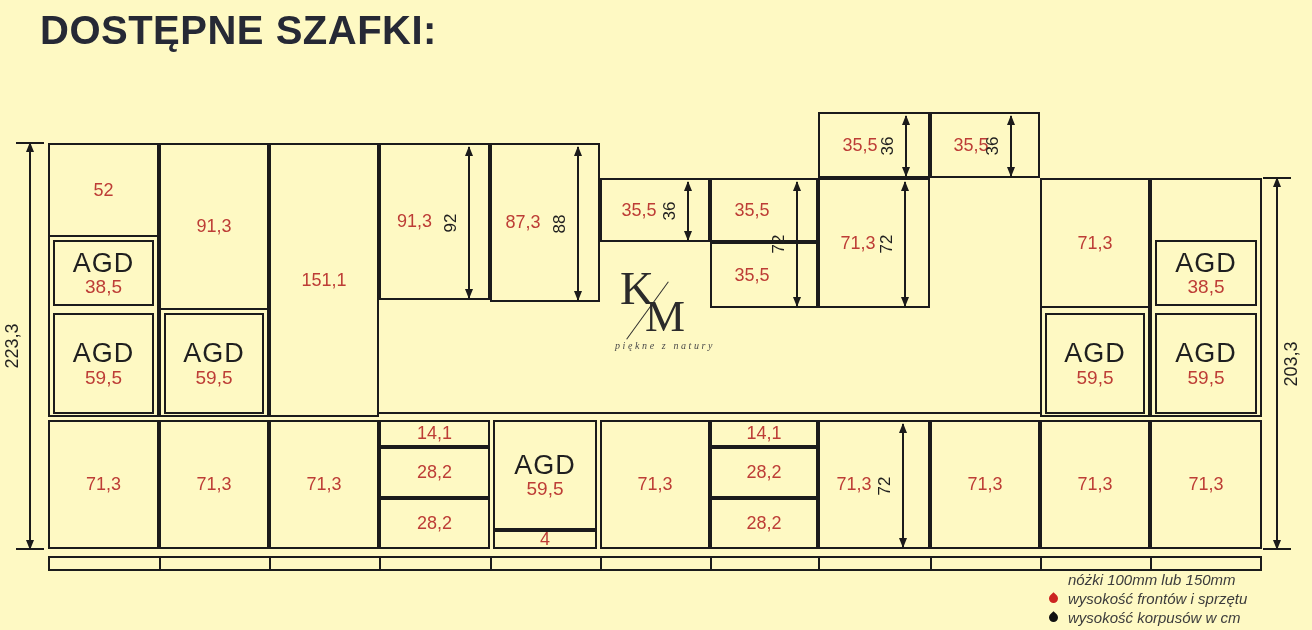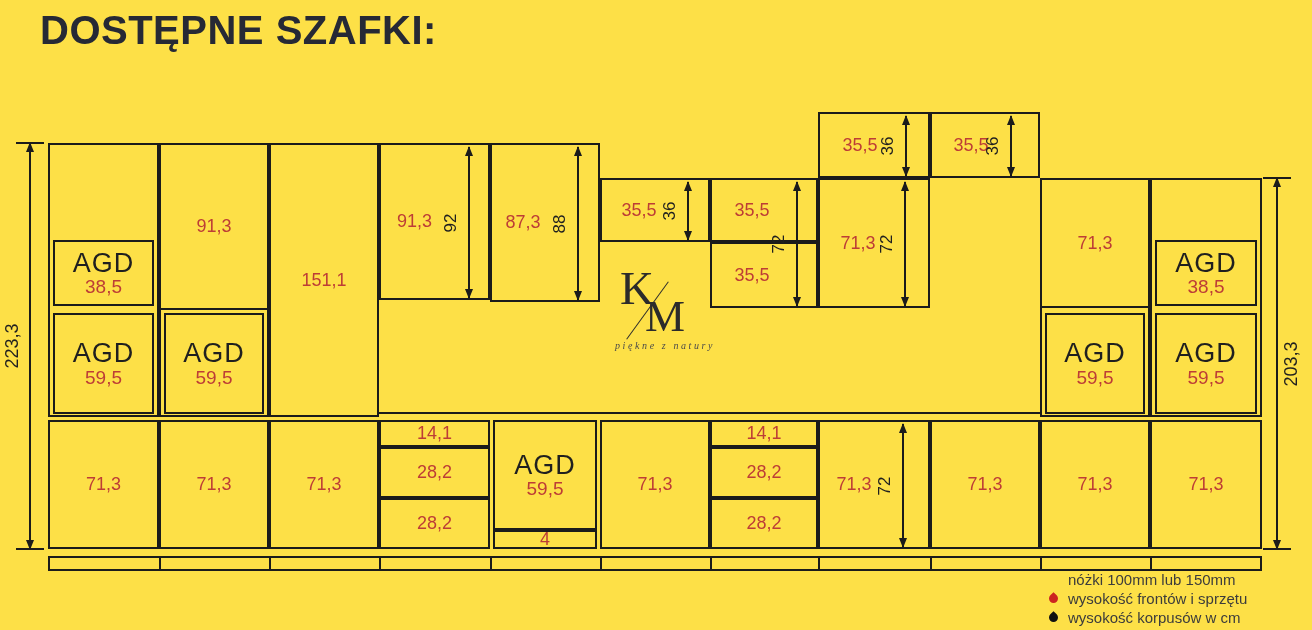--- a/index.html
+++ b/index.html
@@ -1,16 +1,16 @@
 <!DOCTYPE html>
 <html><head>
 <meta charset="utf-8">
 <style>
   html,body{margin:0;padding:0;background:#ffffff;}
-  .page{position:relative;width:1312px;height:630px;background:#fde047;overflow:hidden;
+  .page{position:relative;width:1312px;height:630px;background:#fef9c3;overflow:hidden;
         font-family:"Liberation Sans",sans-serif;}
   .title{position:absolute;left:40px;top:8px;margin:0;font-size:40px;font-weight:bold;
          letter-spacing:.5px;color:#262935;font-family:"Liberation Sans",sans-serif;}
   #diagram{position:absolute;left:0;top:0;width:1312px;height:630px;}
   .box{position:absolute;border:2px solid #1b1b1b;box-sizing:border-box;
        display:flex;align-items:center;justify-content:center;background:transparent;}
   .cell{display:flex;flex-direction:column;align-items:center;justify-content:center;line-height:1.05;}
   .red{color:#bd3d36;font-size:18px;}
   .agd-t{color:#1f1f1f;font-size:27px;letter-spacing:1px;}
   .agd-v{color:#bd3d36;font-size:19px;}
@@ -28,38 +28,43 @@
   
   .logo{position:absolute;left:606px;top:266px;width:110px;height:90px;color:#2b2b2b;
         font-family:"Liberation Serif",serif;z-index:3;}
   .logo .k{position:absolute;left:14px;top:-1px;font-size:47px;line-height:1;}
   .logo .m{position:absolute;left:39px;top:28px;font-size:45px;line-height:1;}
   .logo .slash{position:absolute;left:6px;top:44px;width:71px;height:0;border-top:1.6px solid #2b2b2b;
         transform:rotate(-54deg);}
   .logo .tagline{position:absolute;left:9px;top:74px;font-size:10px;font-style:italic;
         letter-spacing:2.6px;color:#4a4a4a;white-space:nowrap;}
   
-  .legend{position:absolute;left:1046px;top:570px;font-size:15px;color:#3c3c3c;z-index:3;}
+  .legend{position:absolute;left:1046px;top:570px;font-size:15px;font-style:italic;color:#3c3c3c;z-index:3;}
   .lrow{display:flex;align-items:center;height:19px;white-space:nowrap;}
   .licon{width:22px;display:flex;align-items:center;justify-content:flex-start;}
   .drop{width:9px;height:9px;border-radius:0 50% 50% 50%;transform:rotate(45deg);margin-left:3px;}
   .drop.black{background:#111111;}
   .drop.red{background:#cc2420;}
 </style>
 </head>
 <body>
 
 <div class="page">
   <h1 class="title">DOSTĘPNE SZAFKI:</h1>
 
   <div id="diagram">
       <div class="box" style="left: 48px; top: 143px; width: 111px; height: 274px;"></div>
       <div class="box" style="left: 159px; top: 143px; width: 110px; height: 274px;"></div>
       <div class="box" style="left: 1040px; top: 178px; width: 110px; height: 239px;"></div>
       <div class="box" style="left: 1150px; top: 178px; width: 112px; height: 239px;"></div>
+      <div class="box" style="left: 48px; top: 143px; width: 111px; height: 94px;">
+        <div class="cell" style="transform: translate(0px, 0px);">
+          <span class="red">52</span>
+        </div>
+      </div>
       <div class="box" style="left: 53px; top: 240px; width: 101px; height: 66px;">
         <div class="cell" style="transform: translate(0px, 0px);">
           <span class="agd-t">AGD</span>
           <span class="agd-v">38,5</span>
         </div>
       </div>
       <div class="box" style="left: 53px; top: 313px; width: 101px; height: 101px;">
         <div class="cell" style="transform: translate(0px, 0px);">
           <span class="agd-t">AGD</span>
           <span class="agd-v">59,5</span>

